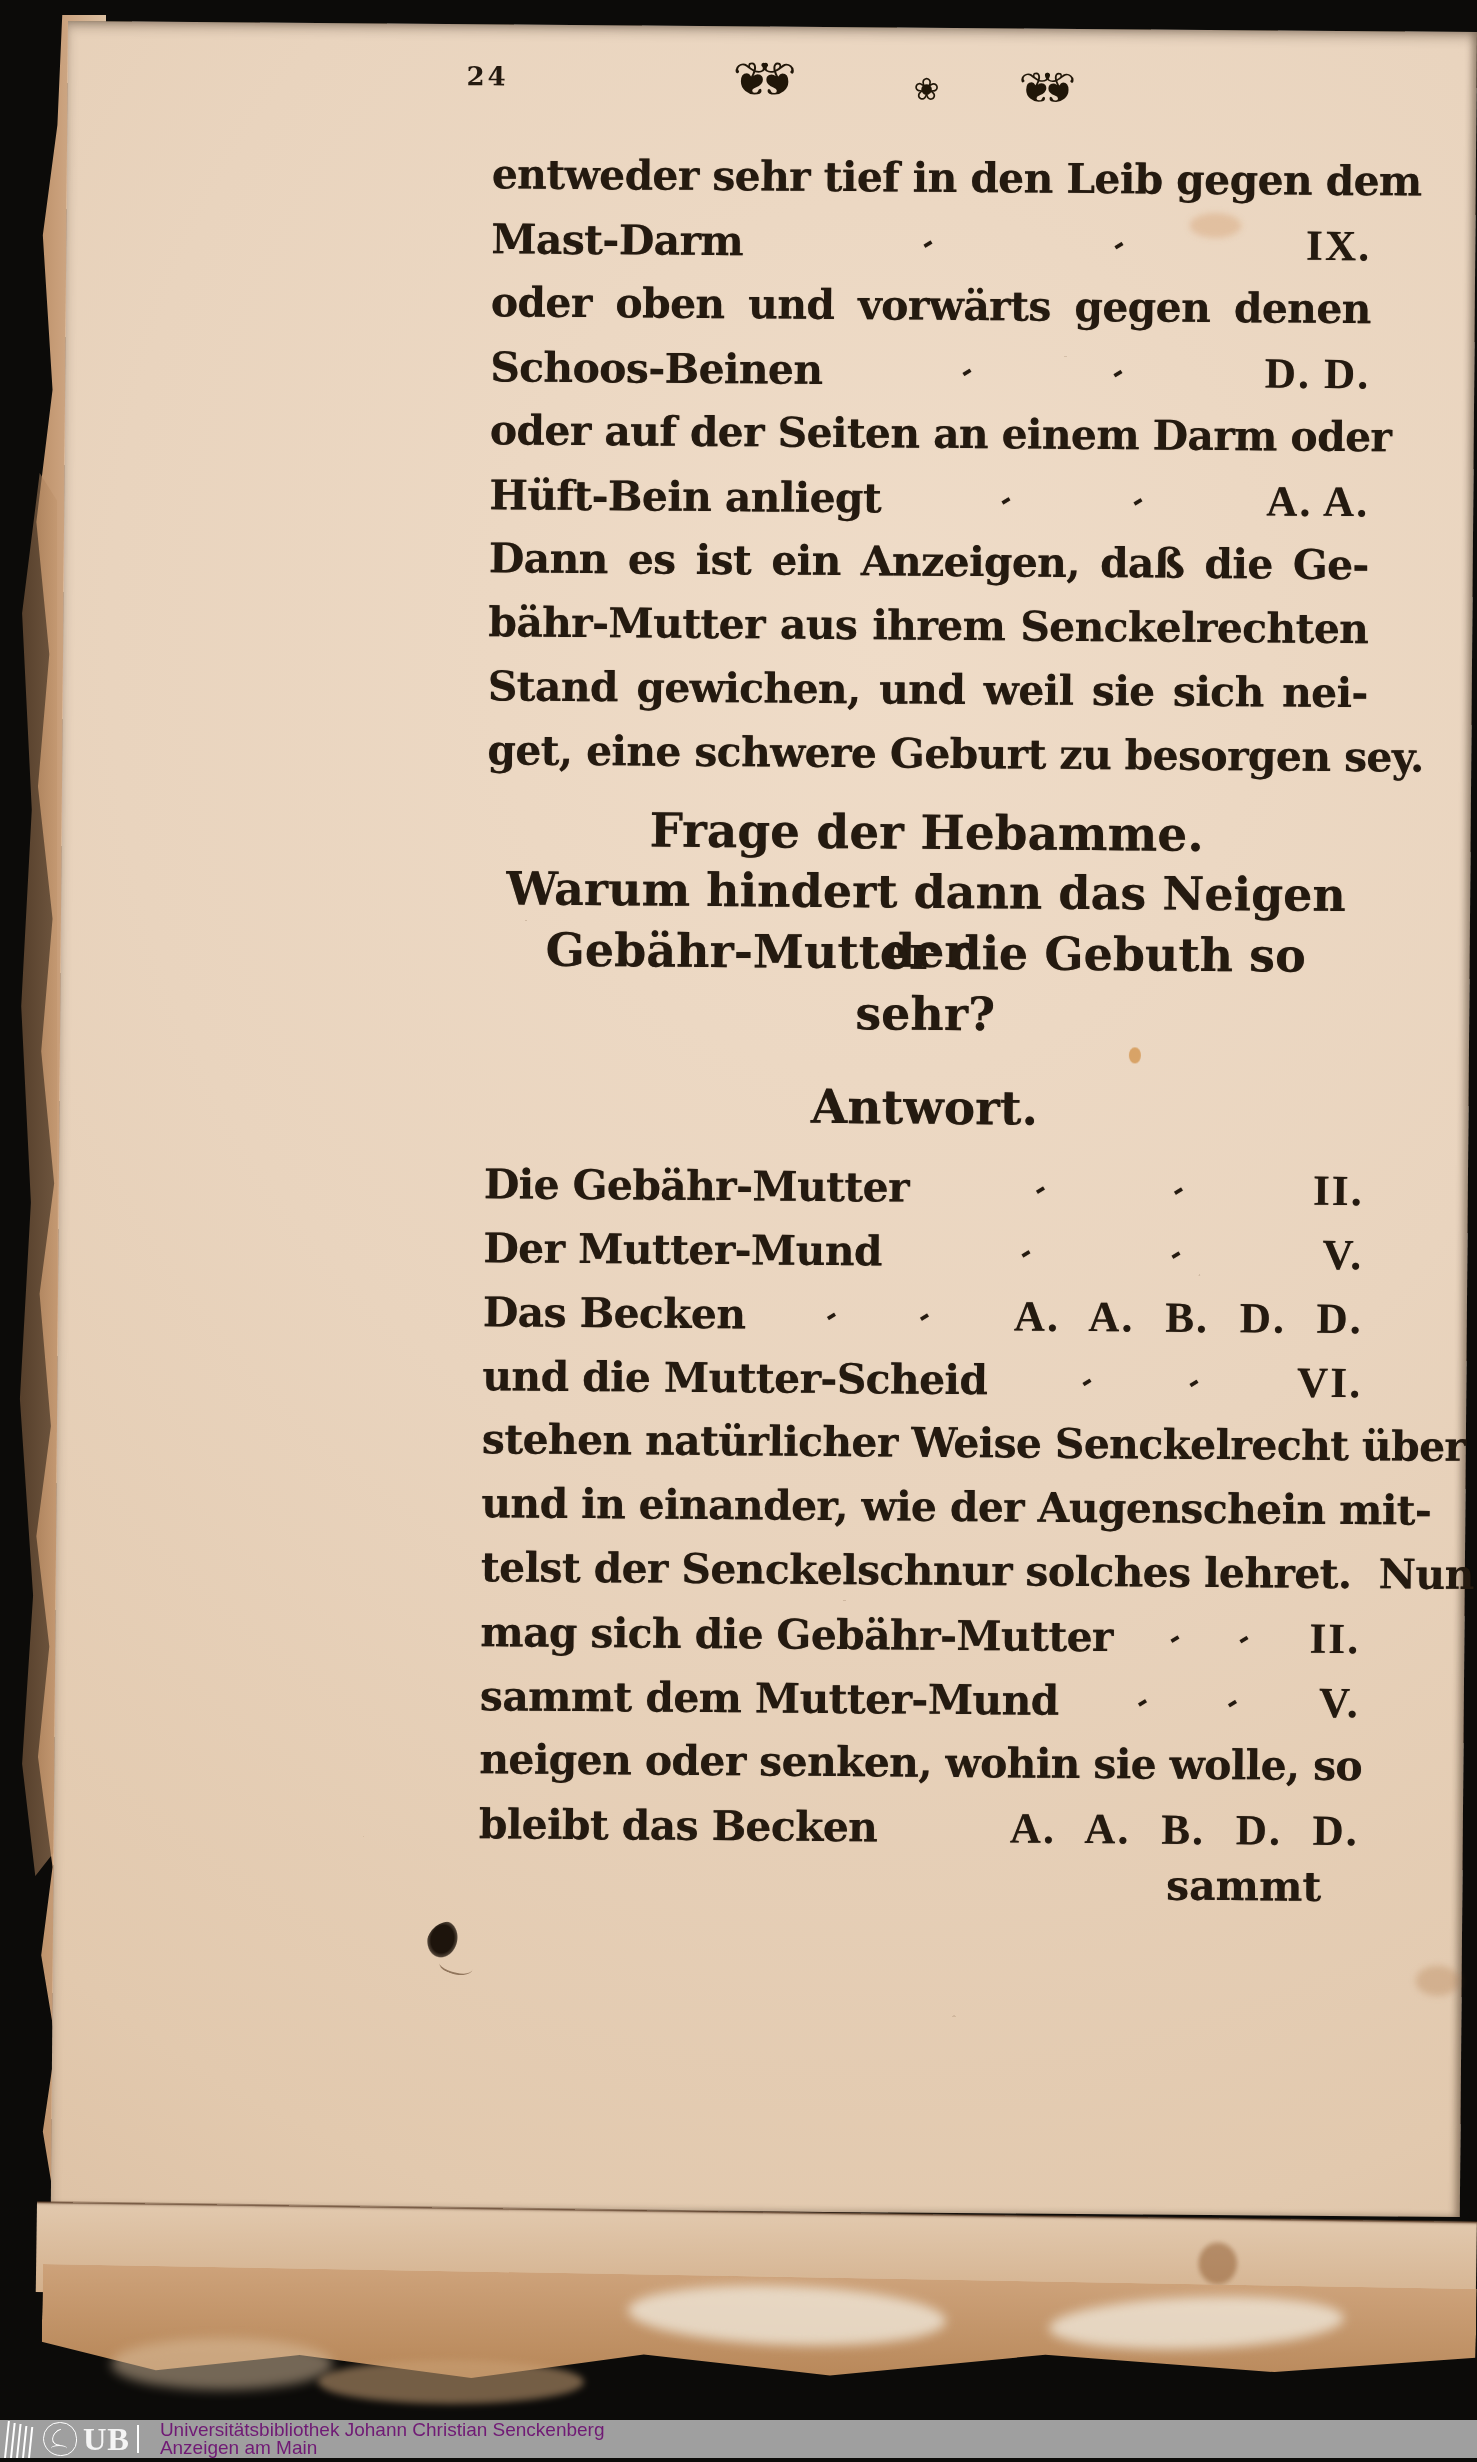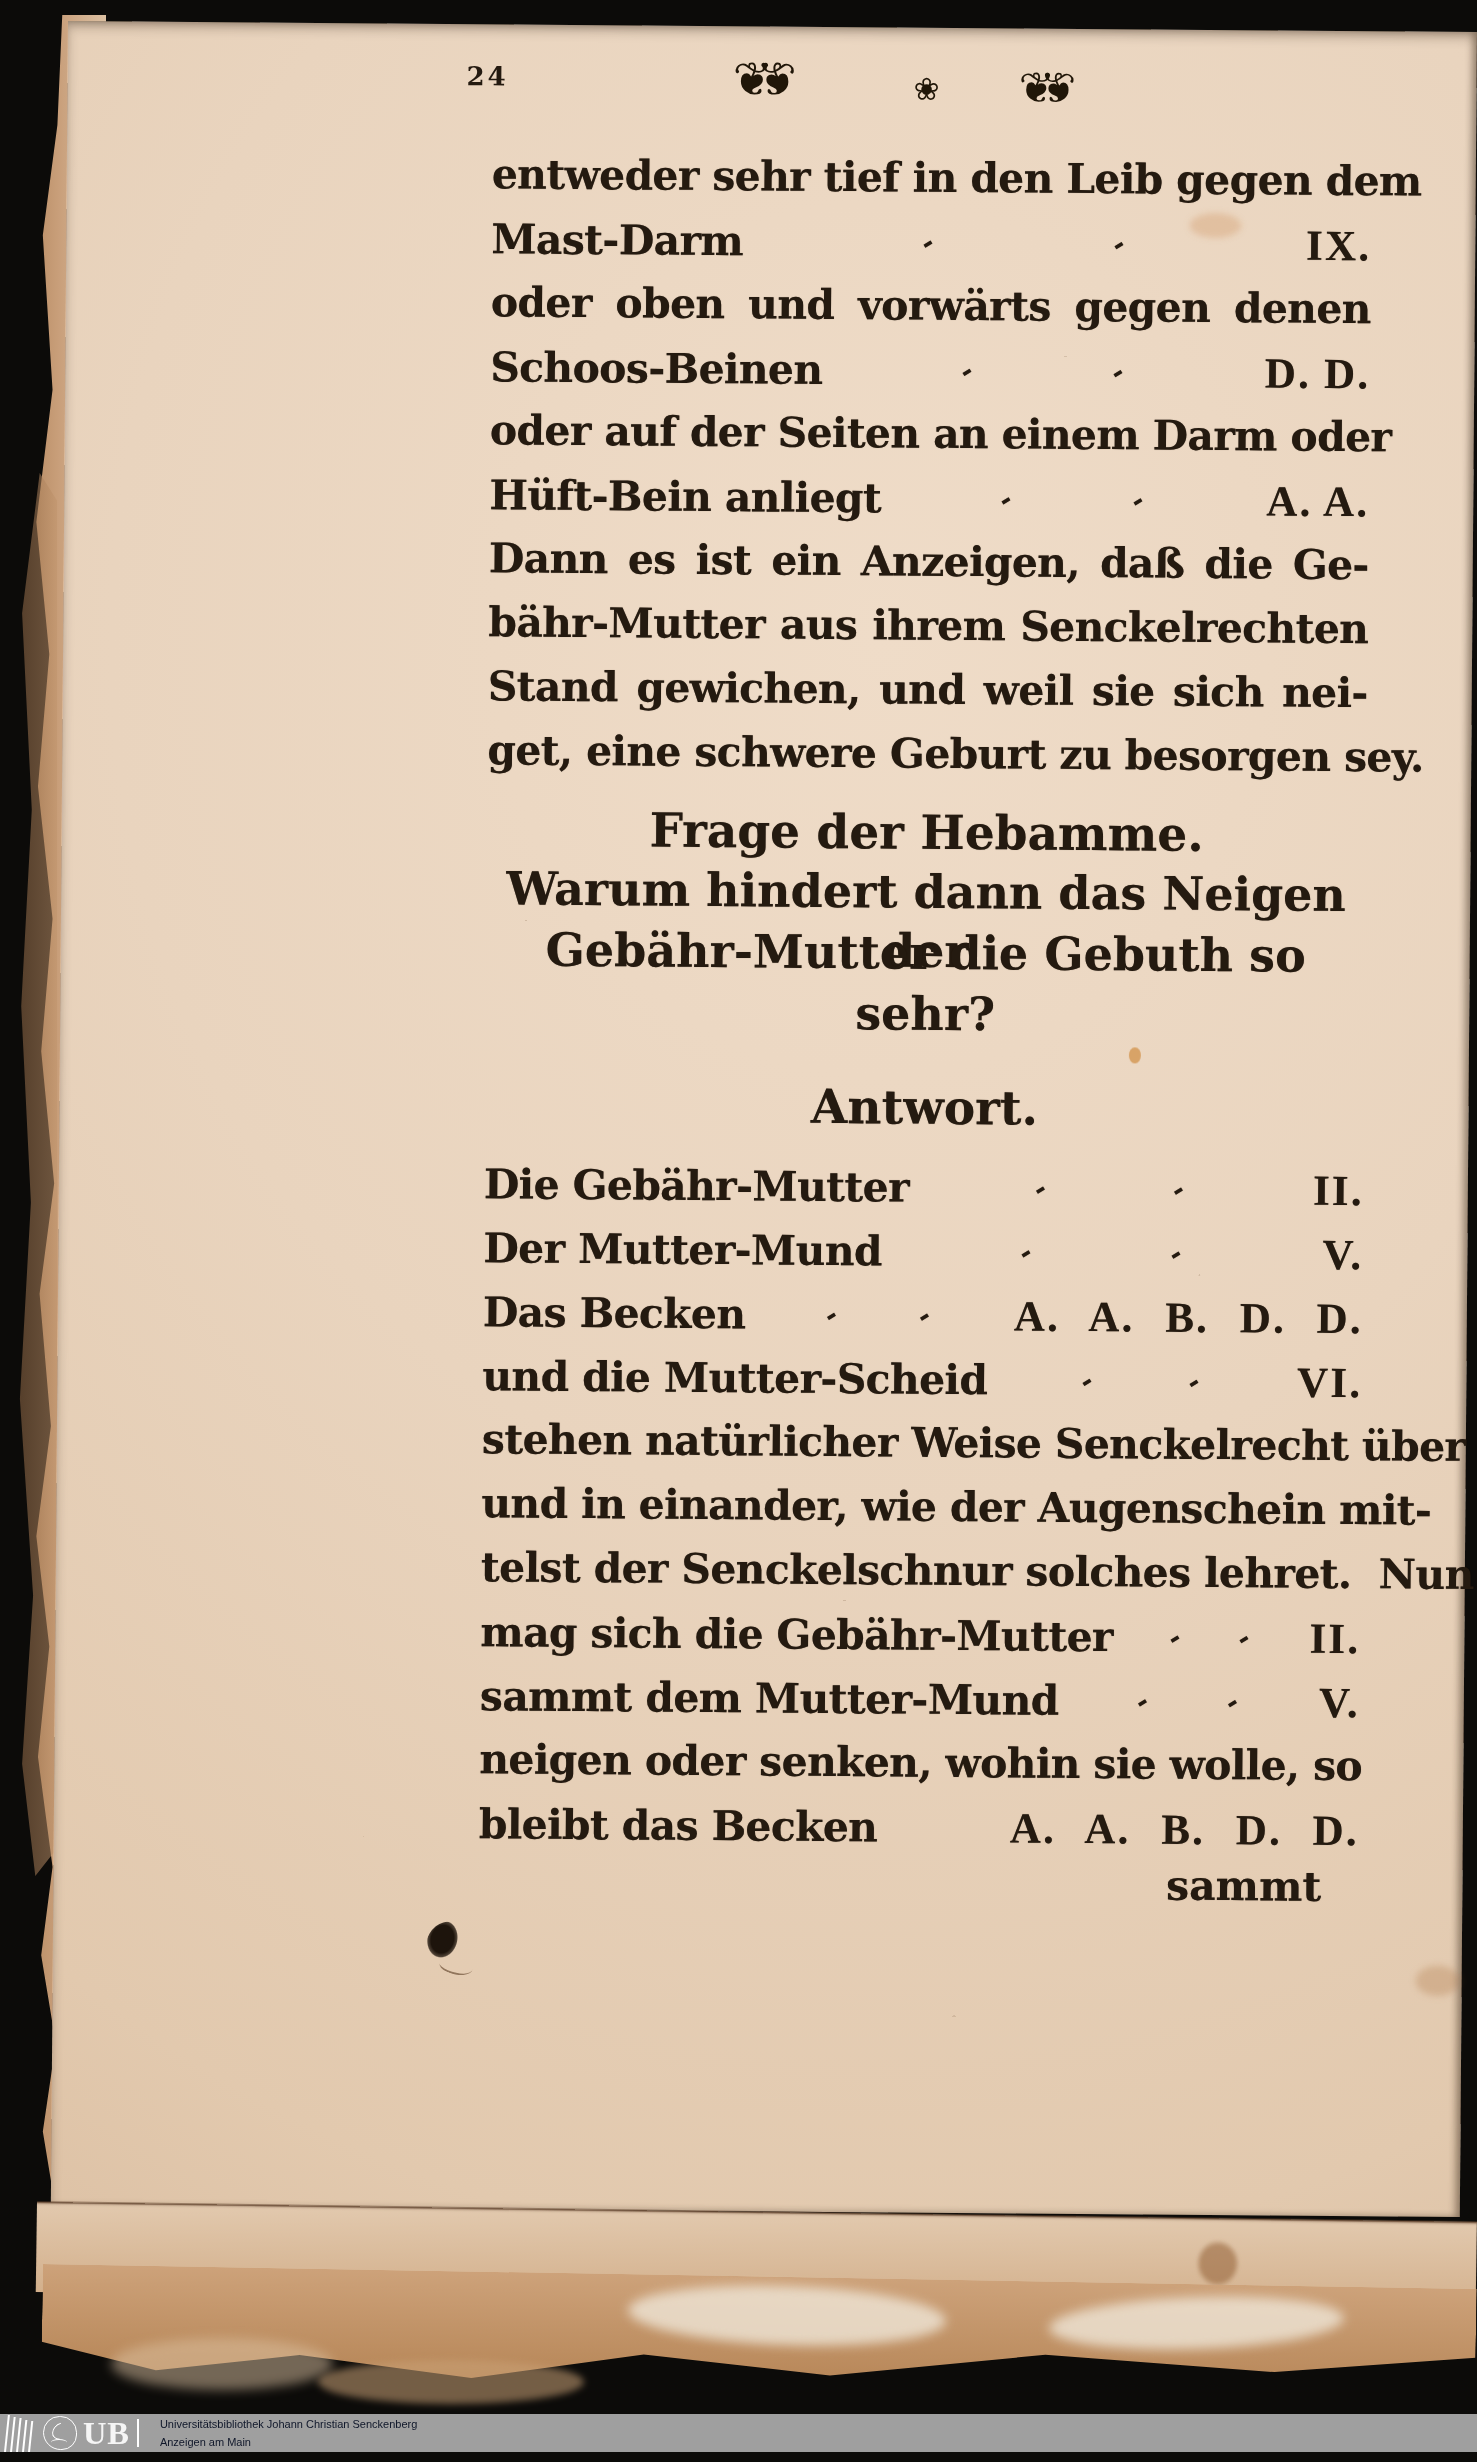--- a/index.html
+++ b/index.html
@@ -85,34 +85,34 @@
          transform:rotate(1deg);transform-origin:top left;
          background:linear-gradient(180deg,#cda27a,#b68556);
          clip-path:polygon(0 0,100% 0,100% 62%,86% 78%,70% 66%,55% 88%,42% 72%,30% 96%,18% 78%,8% 94%,0 70%);}
   .wisp{position:absolute;border-radius:50%;background:#efe6d7;filter:blur(5.2px);opacity:.8;}
   .w1{left:628px;top:2286px;width:318px;height:59px;transform:rotate(2deg);}
   .w2{left:1049px;top:2297px;width:295px;height:52px;transform:rotate(-2deg);}
   .w3{left:111px;top:2338px;width:222px;height:52px;opacity:.5;background:#dcc2a2;}
   .w4{left:318px;top:2360px;width:266px;height:44px;opacity:.55;background:#caa277;filter:blur(3.7px);}
 
   
-  .footer{position:absolute;left:0;bottom:10px;width:1477px;height:38px;background:#9f9f9f;
+  .footer{position:absolute;left:0;bottom:4px;width:1477px;height:38px;background:#9f9f9f;
           display:flex;align-items:center;color:#f5f5f5;}
   .fan{display:flex;align-items:flex-end;height:38px;margin-left:5.9px;transform:skewX(-6deg);}
   .fan i{display:block;width:2.2px;background:#fff;margin-right:3.7px;}
   .fan i:nth-child(1){height:37px}.fan i:nth-child(2){height:35px}.fan i:nth-child(3){height:34px}
   .fan i:nth-child(4){height:32.5px}.fan i:nth-child(5){height:31px}
   .oval{position:relative;width:32.5px;height:32.5px;margin-left:7.4px;border:1.5px solid #fff;border-radius:50% 50% 46% 54%;}
   .oval::before{content:"";position:absolute;left:8.9px;top:5.2px;width:11.8px;height:16.2px;
       border:1.5px solid #fff;border-right-color:transparent;border-top-color:transparent;border-radius:50%;transform:rotate(40deg);}
   .oval::after{content:"";position:absolute;left:7.4px;bottom:3px;width:16.2px;height:5.9px;
       border-top:1.5px solid #fff;border-radius:50%;}
   .ub{font-family:"Liberation Serif",serif;font-weight:bold;font-size:32.5px;margin:0 7.4px 0 5.9px;letter-spacing:0.7px;}
   .sep{width:2.2px;height:28px;background:#fff;margin-right:20.7px;}
-  .ftext{font-family:"Liberation Sans",sans-serif;font-size:11px;line-height:18.5px;color:#0f172a;}
+  .ftext{font-family:"Liberation Sans",sans-serif;font-size:19px;line-height:18.5px;color:#701a75;}
 </style>
 </head>
 <body>
 
 <div class="stage">
 
   <div class="deckle"></div>
   <div class="deckle2"></div>
 
   <div class="page">

